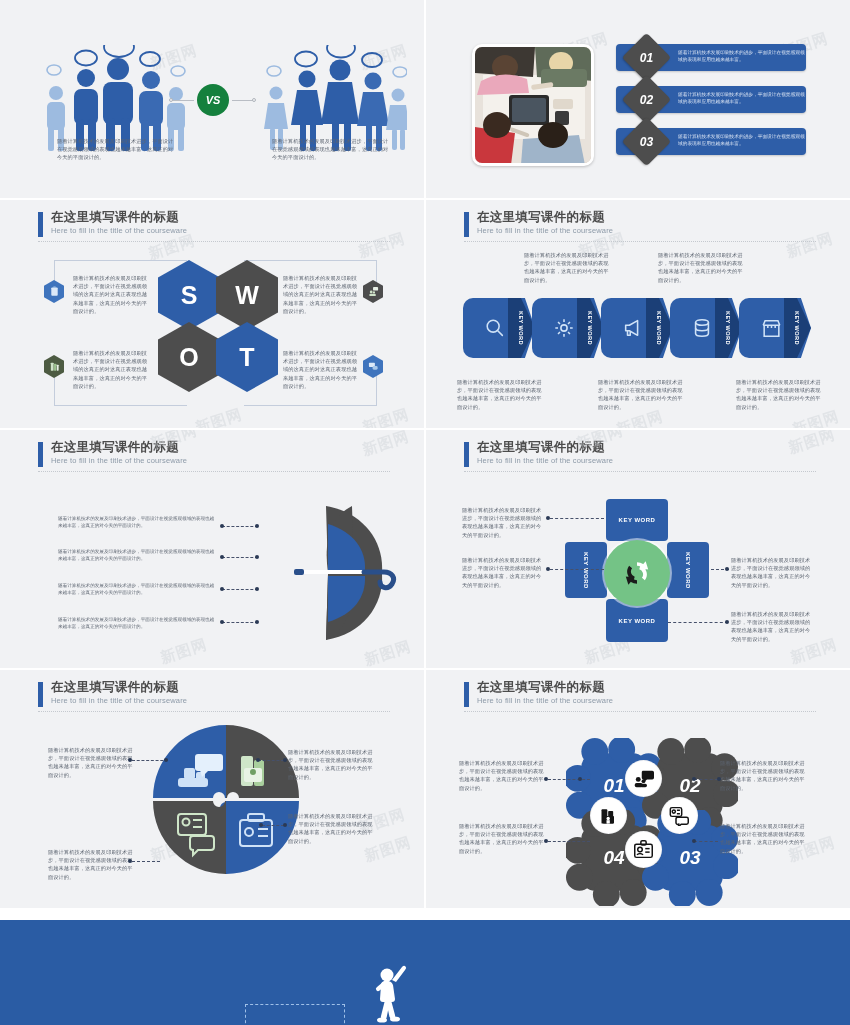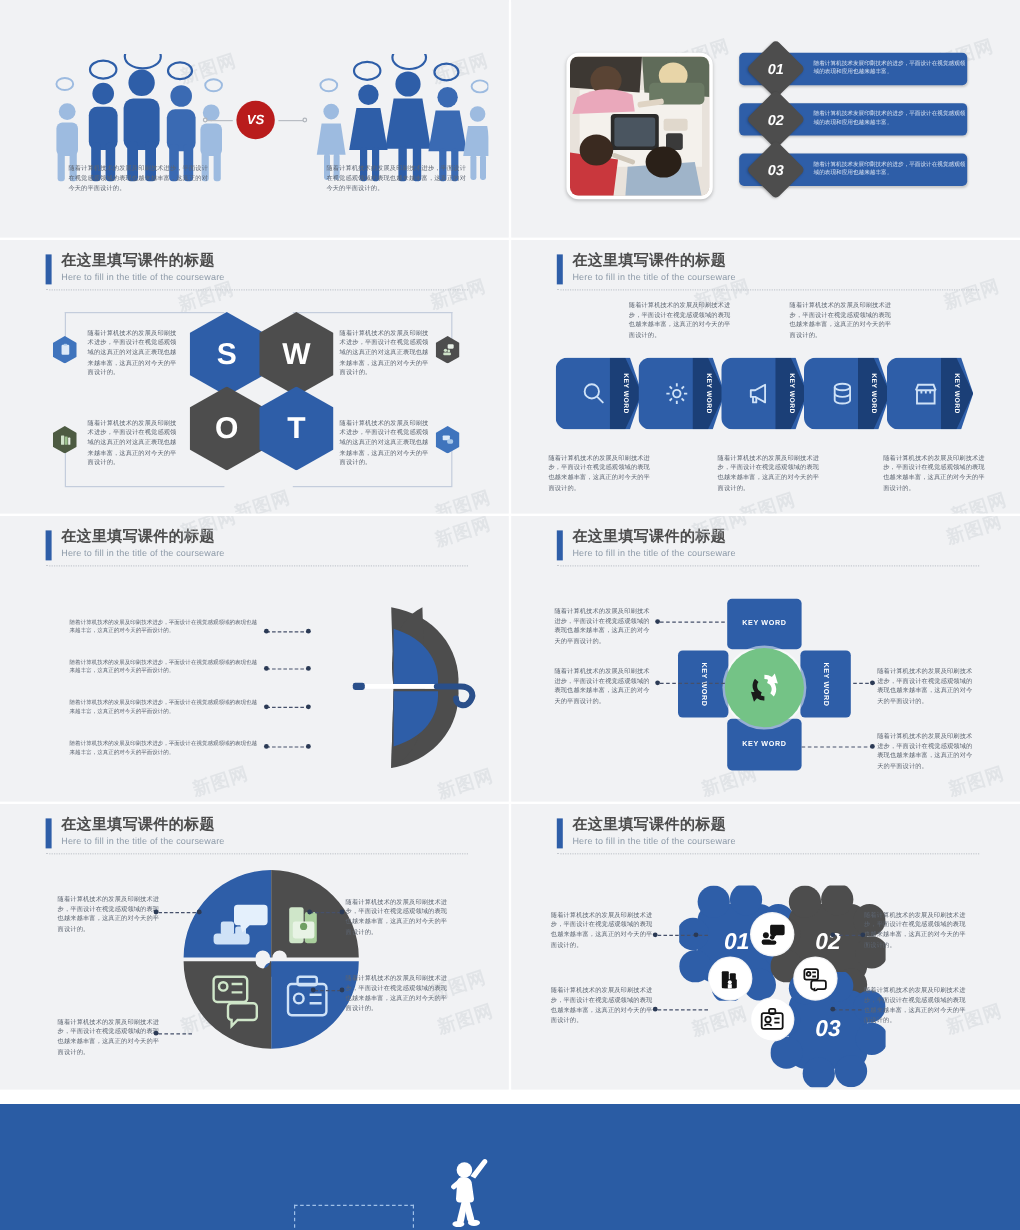--- a/index.html
+++ b/index.html
@@ -48,21 +48,21 @@
     position: absolute; color: rgba(200,204,210,.38);
     font-size: 15px; font-weight: bold; letter-spacing: 1px;
     pointer-events: none; user-select: none;
     font-family: "DejaVu Sans", sans-serif;
   }
 
   
   .s1 { left: 0; top: 0; width: 424px; height: 198px; }
   .vs-circle {
     position: absolute; width: 32px; height: 32px; border-radius: 50%;
-    background: #b91c1c; color: #fff; font-weight: bold; font-size: 11px;
+    background: #15803d; color: #fff; font-weight: bold; font-size: 11px;
     display: flex; align-items: center; justify-content: center;
     font-style: italic;
   }
   .vs-line { position:absolute; height:1px; background:#b9bdc4; }
   .vs-dot { position:absolute; width:4px; height:4px; border-radius:50%; border:1px solid #b0b5bc; background:#f1f2f4;}
 
   
   .s2 { left: 426px; top: 0; width: 424px; height: 198px; }
   .photo {
     position:absolute; border-radius: 10px; overflow: hidden;
@@ -655,20 +655,36 @@
             <circle cx="88" cy="58" r="14"></circle>
           <circle cx="70" cy="86" r="14"></circle>
             <circle cx="42" cy="88" r="14"></circle>
           <circle cx="14" cy="70" r="14"></circle>
             <circle cx="12" cy="42" r="14"></circle>
         </g>
       </svg>
       <div class="num">02</div>
     </div>
 
+    <div class="flower" style="left:140px;top:140px;">
+      <svg width="96" height="96" viewBox="0 0 100 100">
+        <g fill="#4d4d4d">
+          <rect x="16" y="16" width="68" height="68" rx="14"></rect>
+          <circle cx="30" cy="14" r="14"></circle>
+            <circle cx="58" cy="12" r="14"></circle>
+          <circle cx="86" cy="30" r="14"></circle>
+            <circle cx="88" cy="58" r="14"></circle>
+          <circle cx="70" cy="86" r="14"></circle>
+            <circle cx="42" cy="88" r="14"></circle>
+          <circle cx="14" cy="70" r="14"></circle>
+            <circle cx="12" cy="42" r="14"></circle>
+        </g>
+      </svg>
+      <div class="num">04</div>
+    </div>
 
     <div class="flower" style="left:216px;top:140px;">
       <svg width="96" height="96" viewBox="0 0 100 100">
         <g fill="#2e5ea8">
           <rect x="16" y="16" width="68" height="68" rx="14"></rect>
           <circle cx="30" cy="14" r="14"></circle>
             <circle cx="58" cy="12" r="14"></circle>
           <circle cx="86" cy="30" r="14"></circle>
             <circle cx="88" cy="58" r="14"></circle>
           <circle cx="70" cy="86" r="14"></circle>

